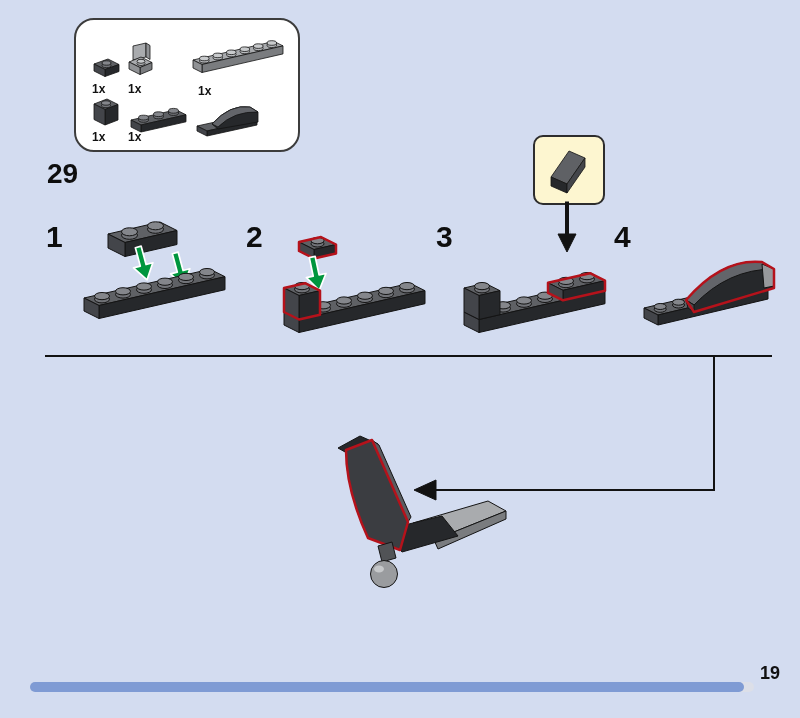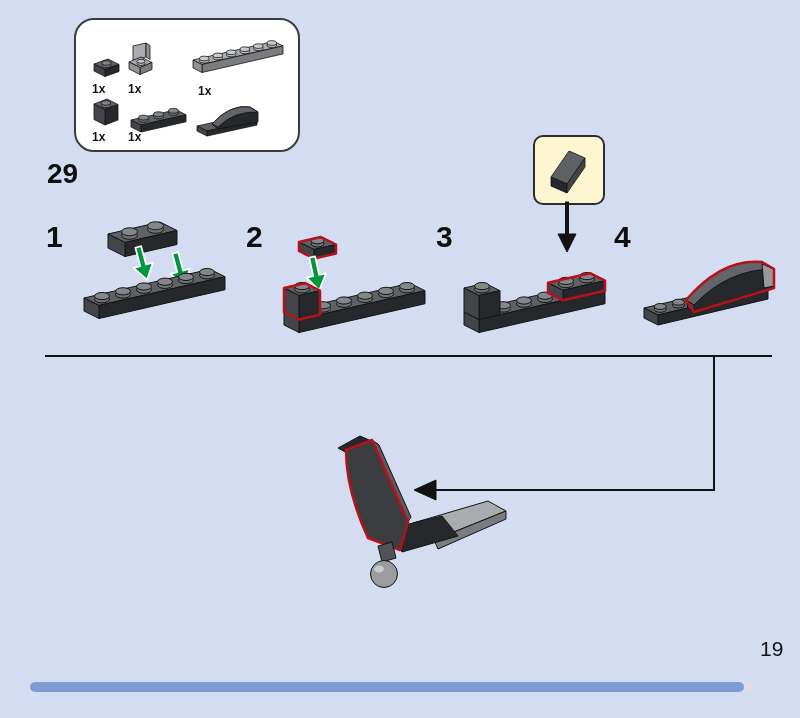--- a/index.html
+++ b/index.html
@@ -24,21 +24,21 @@
              border:2px solid #3c3c3c;border-radius:20px;margin-left:26px;}
   .count{position:absolute;font-size:12px;font-weight:bold;color:#111;}
   .step-number{position:absolute;left:47px;top:158px;font-size:28px;font-weight:800;color:#0e0e0e;}
   .substep-num{position:absolute;font-size:30px;font-weight:700;color:#0e0e0e;}
   .callout{position:absolute;left:533px;top:135px;width:68px;height:66px;
            background:var(--callout-yellow,#fdf6d0);border:2px solid #2d2d2d;border-radius:10px;
            display:flex;align-items:center;justify-content:center;}
   .line{position:absolute;background:#121212;}
   .progress-track{position:absolute;left:30px;top:682px;width:724px;height:10px;border-radius:5px;background:#dcdfe8;}
   .progress-fill{height:10px;width:714px;border-radius:5px;background:var(--progress-blue,#7f9bd4);}
-  .page-num{position:absolute;left:760px;top:637px;font-size:21px;font-weight:400;color:#111;}
+  .page-num{position:absolute;left:760px;top:663px;font-size:18px;font-weight:700;color:#111;}
   .rot{transform-origin:50% 0;}
 </style>
 </head>
 <body>
 
 <div class="page">
 
   <div class="parts-box">
 
     <svg class="abs thin" style="left:12px;top:30px;" width="36" height="30" viewBox="0 0 36 30">

